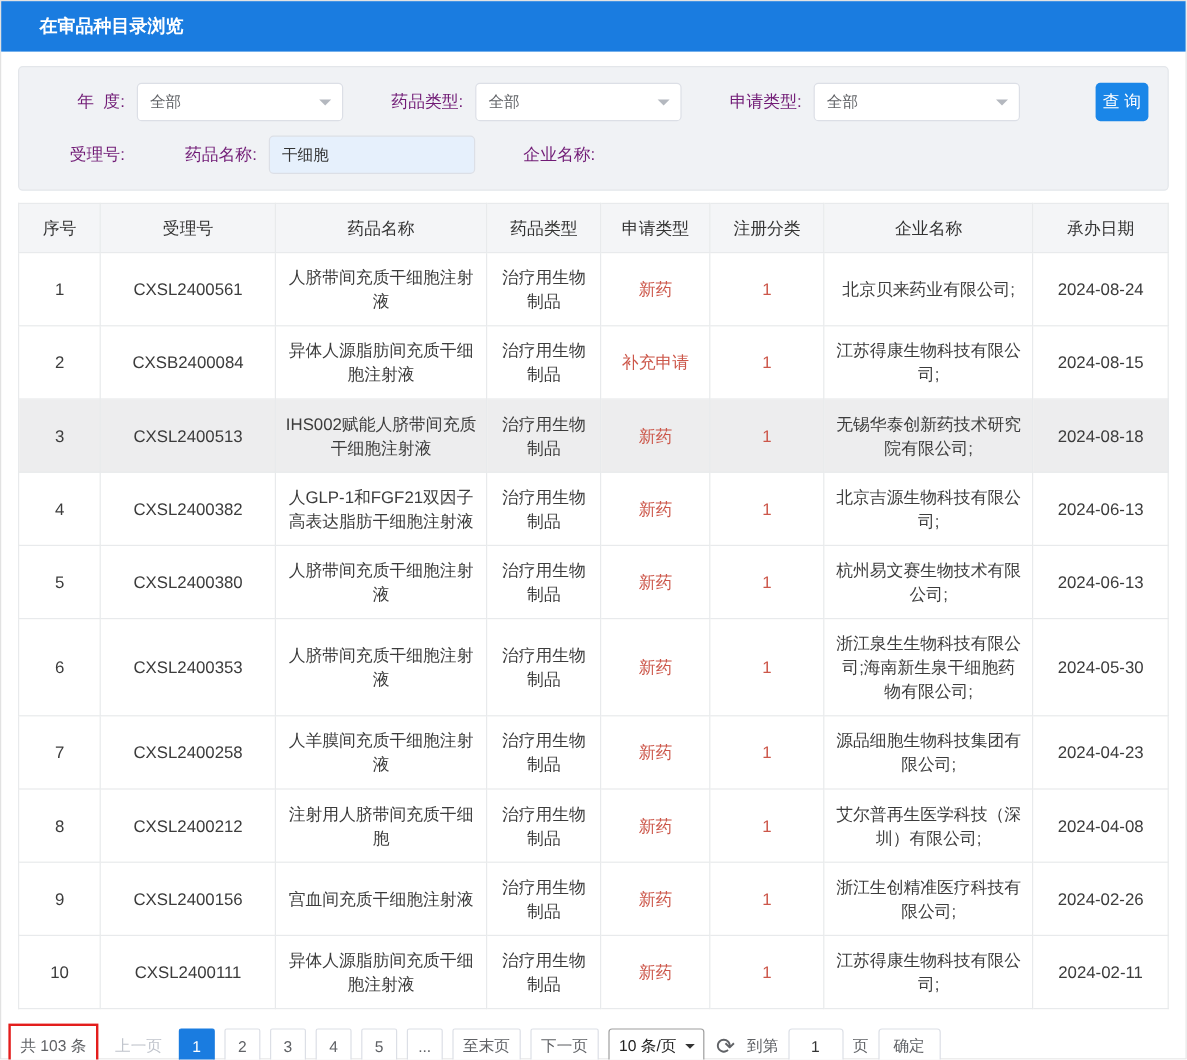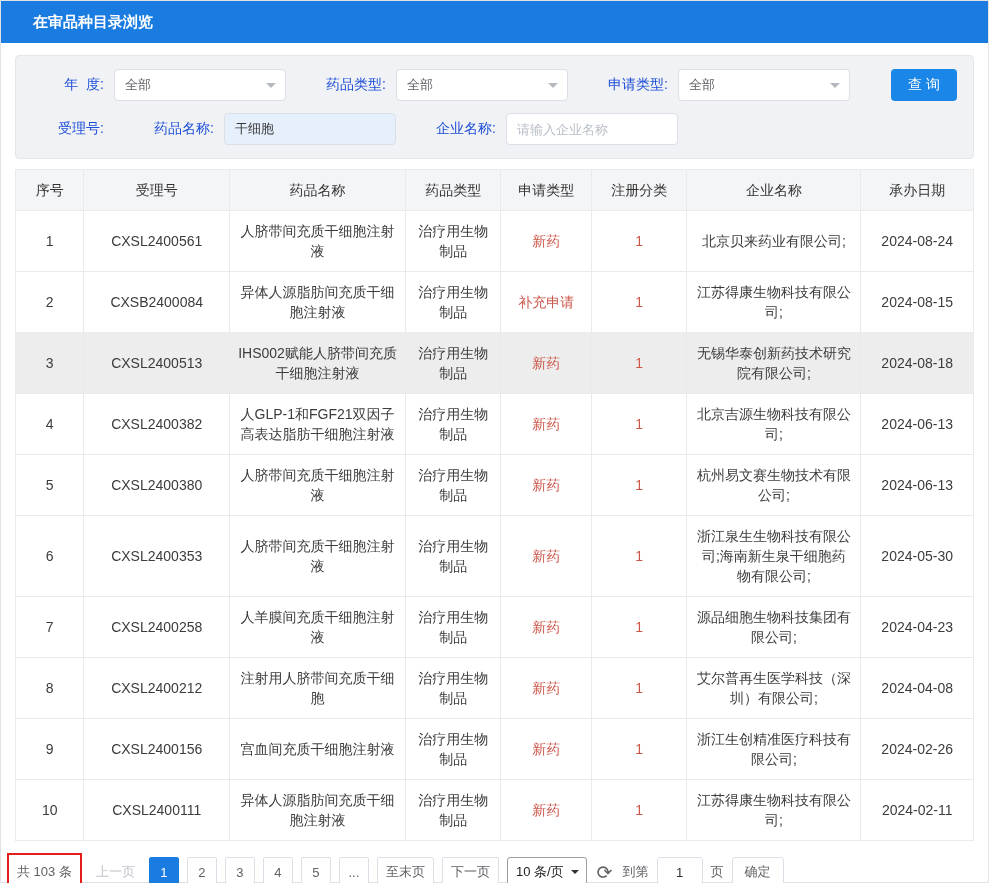--- a/index.html
+++ b/index.html
@@ -18,39 +18,39 @@
   .tab.active .tab-label { border-bottom:2px solid #e23a2e; padding:3px 2px 4px; }
 
   
   .filter-panel {
     margin:12px 14px 10px; background:#f0f2f5;
     border:1px solid #e3e6ea; border-radius:4px; padding:13px 16px;
   }
   .filter-row { display:flex; align-items:center; }
   .filter-row + .filter-row { margin-top:12px; }
   .fgroup { display:flex; align-items:center; margin-right:28px; }
-  .flabel { width:72px; text-align:right; margin-right:10px; font-size:14px; color:#1d4ed8; white-space:pre; }
+  .flabel { width:72px; text-align:right; margin-right:10px; font-size:14px; color:#701a75; white-space:pre; }
   .select {
     width:172px; height:32px; background:#fff; border:1px solid #dcdfe6; border-radius:4px;
     display:flex; align-items:center; padding:0 28px 0 10px; color:#606266; font-size:13px;
     position:relative; cursor:pointer;
   }
   .select .caret {
     position:absolute; right:9px; top:13px; width:0; height:0;
     border:5px solid transparent; border-top-color:#b4b8bf;
   }
   .tinput {
     width:172px; height:32px; border:1px solid #dcdfe6; border-radius:4px;
     padding:0 10px; font-size:13px; color:#333; background:#fff; outline:none;
     font-family:inherit;
   }
   .tinput::placeholder { color:#b8bec7; }
   .tinput.highlight { background:#e6f0fc; }
   .query-btn {
-    margin-left:auto; width:66px; height:32px; background:#1a86e8; color:#fff;
+    margin-left:auto; width:44px; height:32px; background:#1a86e8; color:#fff;
     border:none; border-radius:4px; font-size:14px; cursor:pointer; font-family:inherit;
   }
 
   
   table.data-table {
     margin:0 14px; width:calc(100% - 28px); border-collapse:collapse;
     table-layout:fixed; font-size:14px;
   }
   .data-table th, .data-table td {
     border:1px solid #e8eaec; text-align:center; padding:10px 8px;
@@ -132,21 +132,20 @@
     <div class="filter-row">
       <div class="fgroup">
         <span class="flabel">受理号:</span>
       </div>
       <div class="fgroup">
         <span class="flabel">药品名称:</span>
         <input class="tinput highlight" value="干细胞" style="">
       </div>
       <div class="fgroup">
         <span class="flabel">企业名称:</span>
-        <input class="tinput" placeholder="请输入企业名称" style="">
       </div>
     </div>
   </div>
 
   <table class="data-table">
     <colgroup>
       <col style="width:68px">
         <col style="width:145px">
         <col style="width:175px">
         <col style="width:95px">

